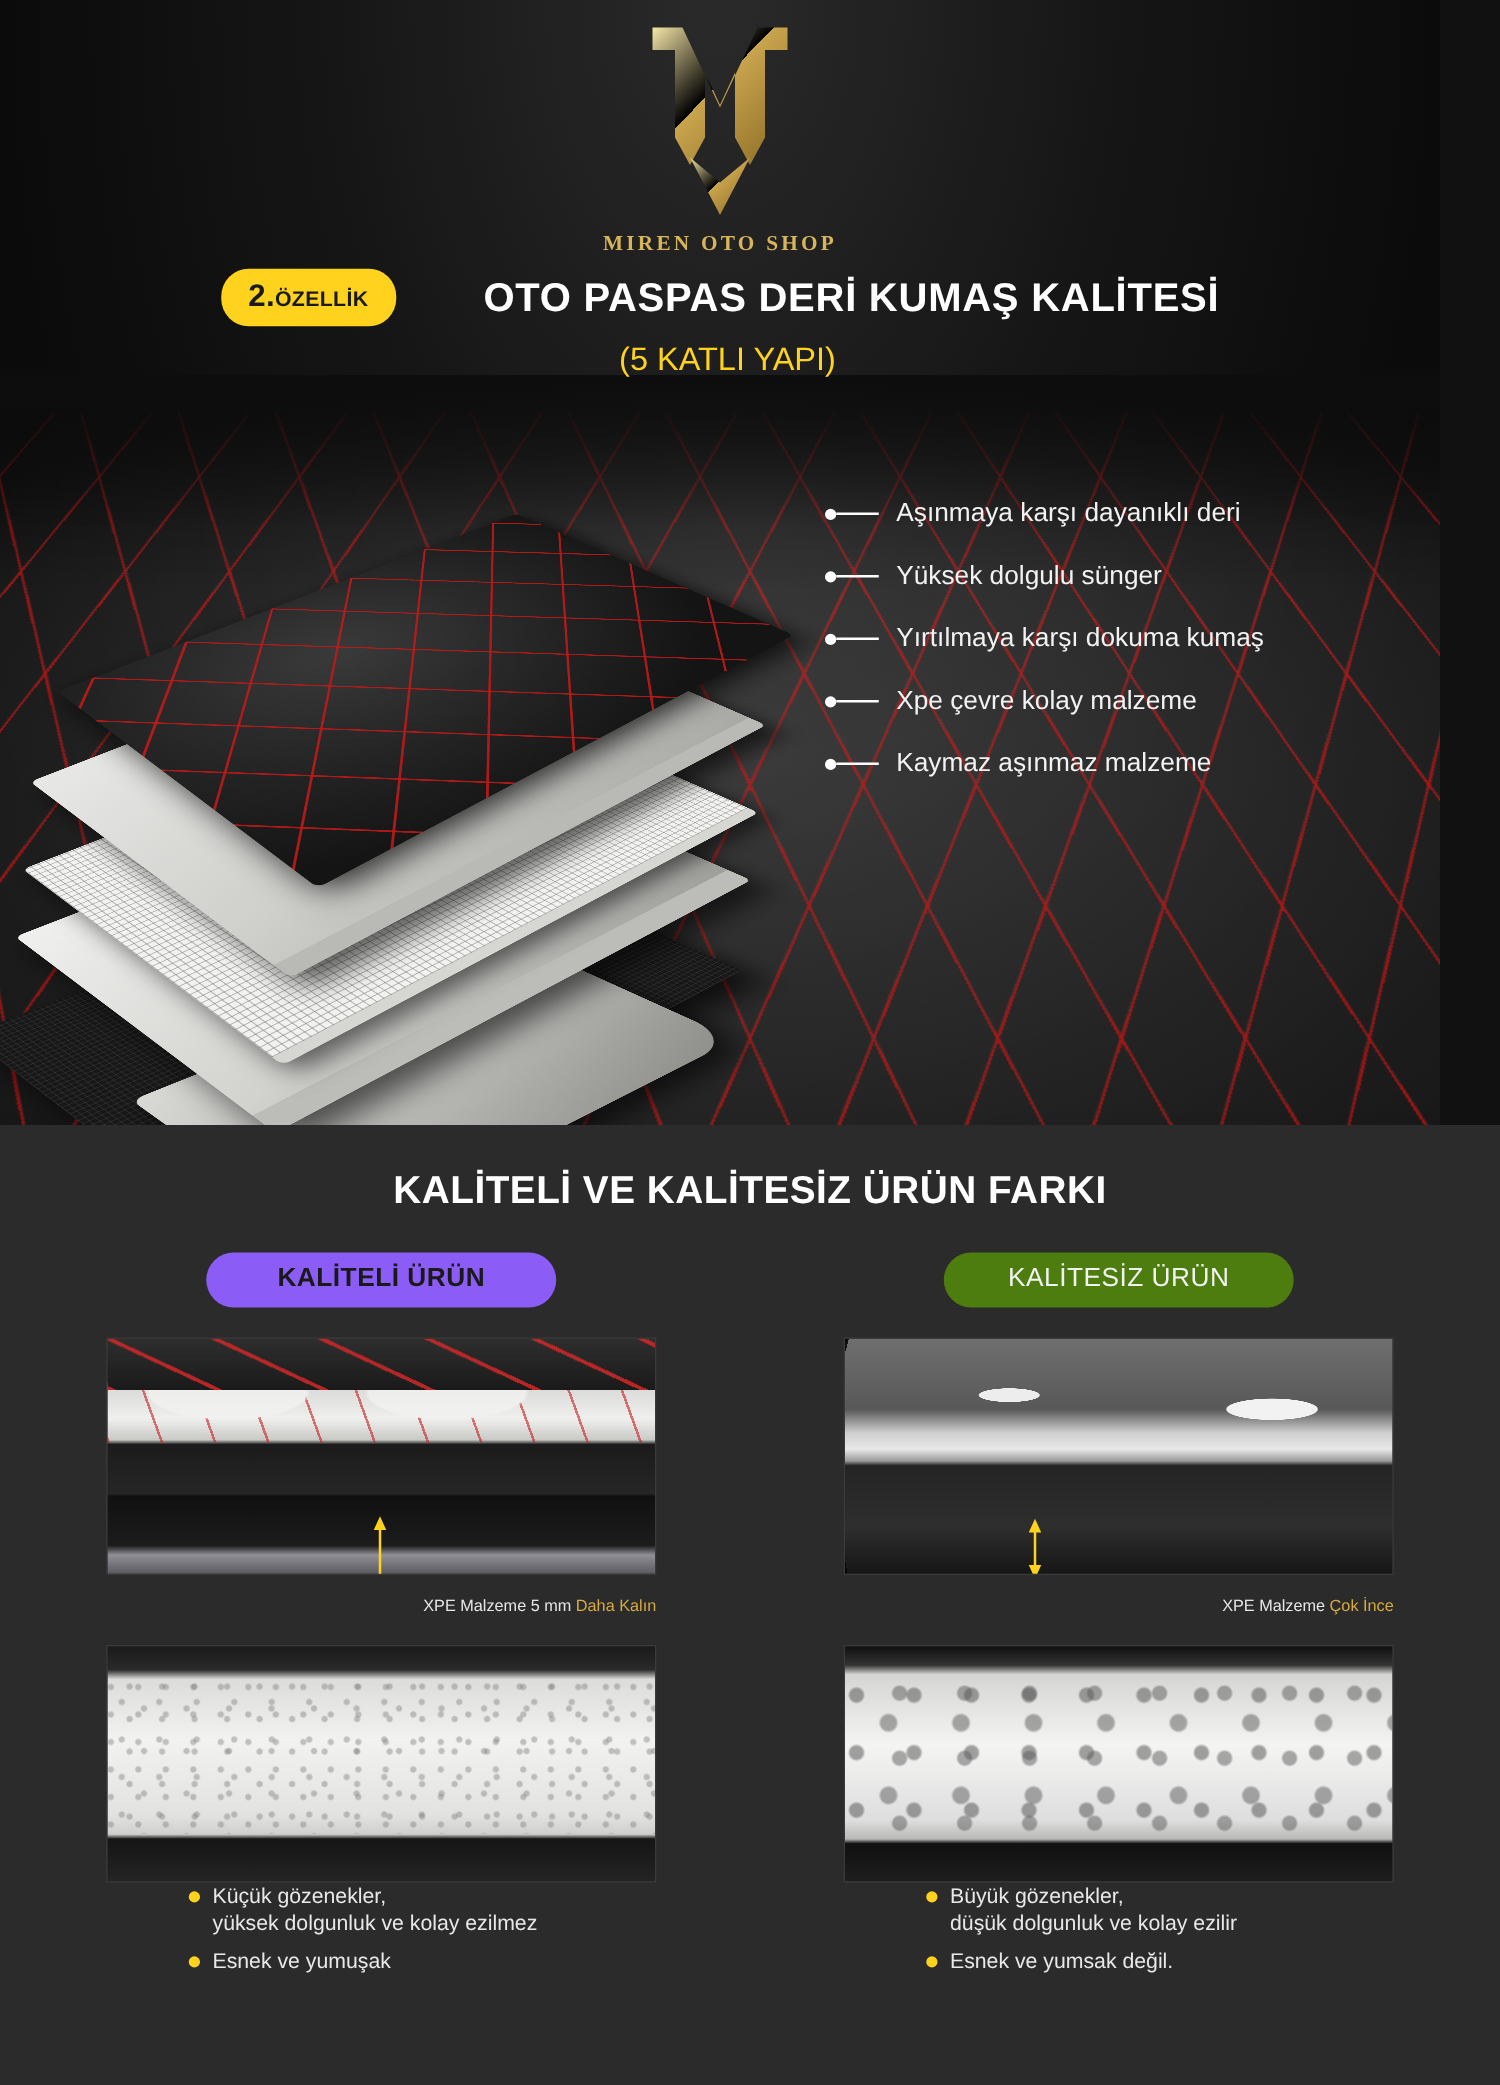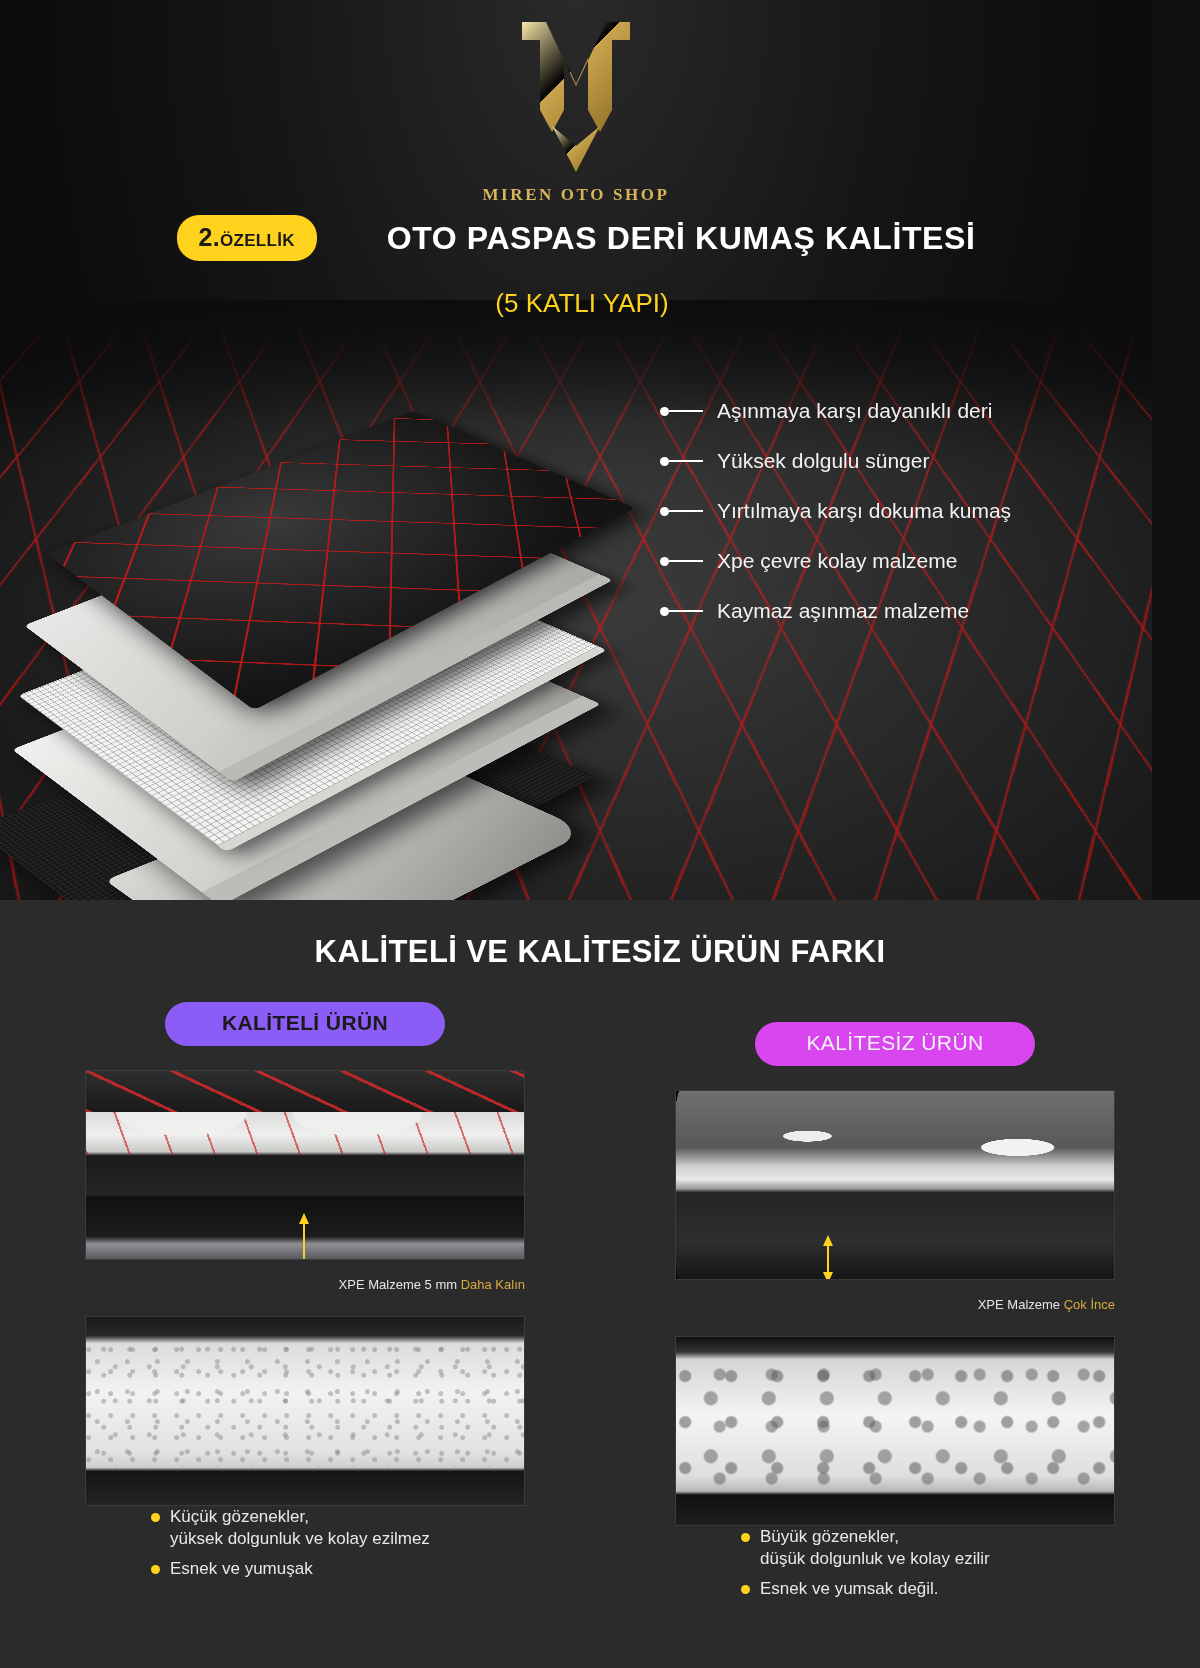--- a/index.html
+++ b/index.html
@@ -87,21 +87,21 @@
   .badge .sub { font-size: 17px; }
   .title-main {
     color: #fff;
     font-size: 32px;
     font-weight: bold;
     letter-spacing: .6px;
     white-space: nowrap;
     margin-left: 44px;
   }
   .title-sub {
-    position: absolute; top: 288px; left: 0; right: 0;
+    position: absolute; top: 272px; left: 0; right: 0;
     text-align: center;
     color: #ffd21e;
     font-size: 26px;
     z-index: 6;
     margin-left: 12px;
   }
 
   
   .stack { position: absolute; left: 85px; top: 380px; width: 640px; height: 420px; z-index: 5; }
   .layer {
@@ -184,21 +184,21 @@
     letter-spacing: .4px;
   }
   .cols { display: flex; justify-content: center; gap: 150px; margin-top: 32px; }
   .col { width: 440px; }
   .pill {
     border-radius: 22px; text-align: center; font-size: 21px; font-weight: bold;
     padding: 9px 0 11px; width: 280px; margin: 0 auto;
     letter-spacing: .4px;
   }
   .pill-good { background: #8b5cf6; color: #1a1a1a; }
-  .pill-bad { background: #d946ef; color: #f2f2f2; font-weight: normal; margin-top: 20px; }
+  .pill-bad { background: #4d7c0f; color: #f2f2f2; font-weight: normal; }
 
   .photo {
     margin-top: 24px;
     width: 440px; height: 190px;
     position: relative; overflow: hidden;
     border: 1px solid #3a3a3a;
   }
 
   
   .ph-a {

